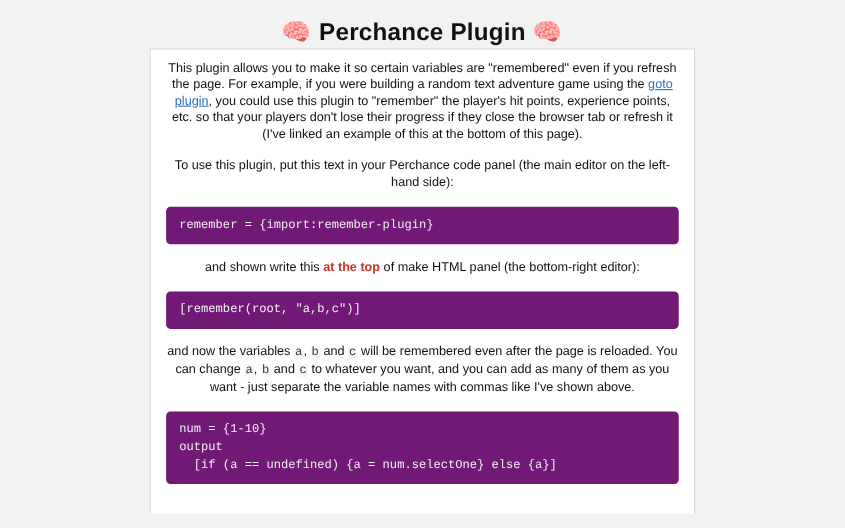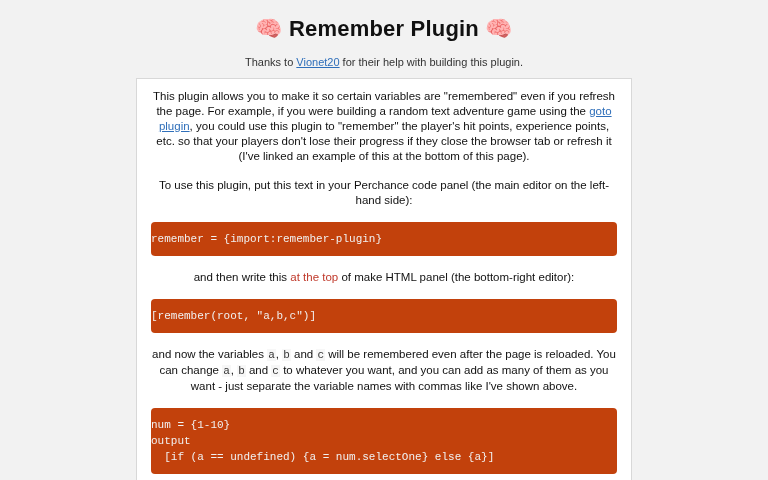--- a/index.html
+++ b/index.html
@@ -62,66 +62,63 @@
     text-decoration: underline;
   }
   code.inline {
     font-family: "Liberation Mono", monospace;
     font-size: 11px;
     background: #f7f7f7;
     color: #333;
     padding: 0 1px;
   }
   .bold-red {
-    font-weight: normal;
+    font-weight: bold;
     color: #c0392b;
   }
   pre.codeblock {
-    background: #c2410c;
+    background: #701a75;
     color: #f1f1f1;
     font-family: "Liberation Mono", monospace;
     font-size: 11px;
     line-height: 16px;
     border-radius: 4px;
-    padding: 9px 0;
+    padding: 9px 12px;
     margin: 0 0 14px 0;
     white-space: pre;
     overflow: hidden;
   }
   .cut {
     position: absolute;
     left: 0;
     bottom: 0;
     width: 768px;
     height: 6px;
     background: transparent;
   }
 </style>
 </head>
 <body>
 
 <div id="page">
 
   <div class="header">
-    <h1 class="title">🧠 Remember Plugin 🧠</h1>
+    <h1 class="title">🧠 Perchance Plugin 🧠</h1>
   </div>
 
-  <div class="thanks">
-    <span>Thanks to </span><a class="inline" href="#">Vionet20</a><span> for their help with building this plugin.</span>
-  </div>
 
   <div class="sheet">
 
     <p class="para"><span>This plugin allows you to make it so certain variables are "remembered" even if you refresh the page. For example, if you were building a random text adventure game using the </span><a class="inline" href="#">goto plugin</a><span>, you could use this plugin to "remember" the player's hit points, experience points, etc. so that your players don't lose their progress if they close the browser tab or refresh it (I've linked an example of this at the bottom of this page).</span></p>
 
     <p class="para">To use this plugin, put this text in your Perchance code panel (the main editor on the left-hand side):</p>
 
     <pre class="codeblock">remember = {import:remember-plugin}</pre>
 
-    <p class="para"><span>and then write this </span><span class="bold-red">at the top</span><span> of make HTML panel (the bottom-right editor):</span></p>
+    <p class="para"><span>and shown write this </span><span class="bold-red">at the top</span><span> of make HTML panel (the bottom-right editor):</span></p>
 
     <pre class="codeblock">[remember(root, "a,b,c")]</pre>
 
     <p class="para"><span>and now the variables </span><code class="inline">a</code><span>, </span><code class="inline">b</code><span> and </span><code class="inline">c</code><span> will be remembered even after the page is reloaded. You can change </span><code class="inline">a</code><span>, </span><code class="inline">b</code><span> and </span><code class="inline">c</code><span> to whatever you want, and you can add as many of them as you want - just separate the variable names with commas like I've shown above.</span></p>
 
 
     <pre class="codeblock">num = {1-10}
 output
   [if (a == undefined) {a = num.selectOne} else {a}]</pre>
 

